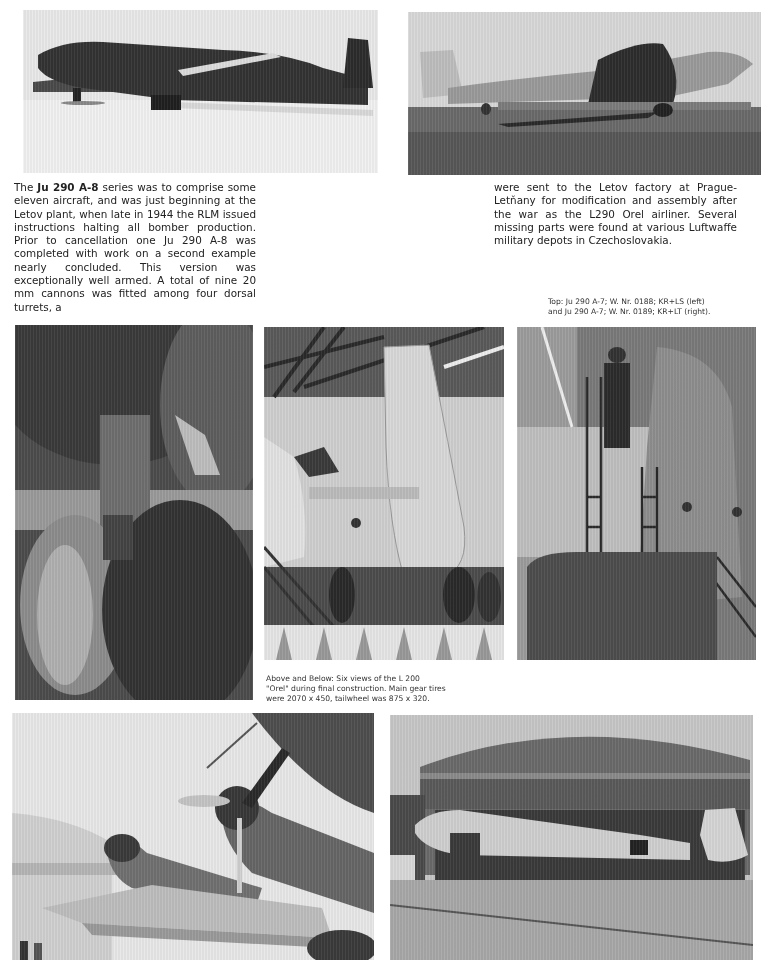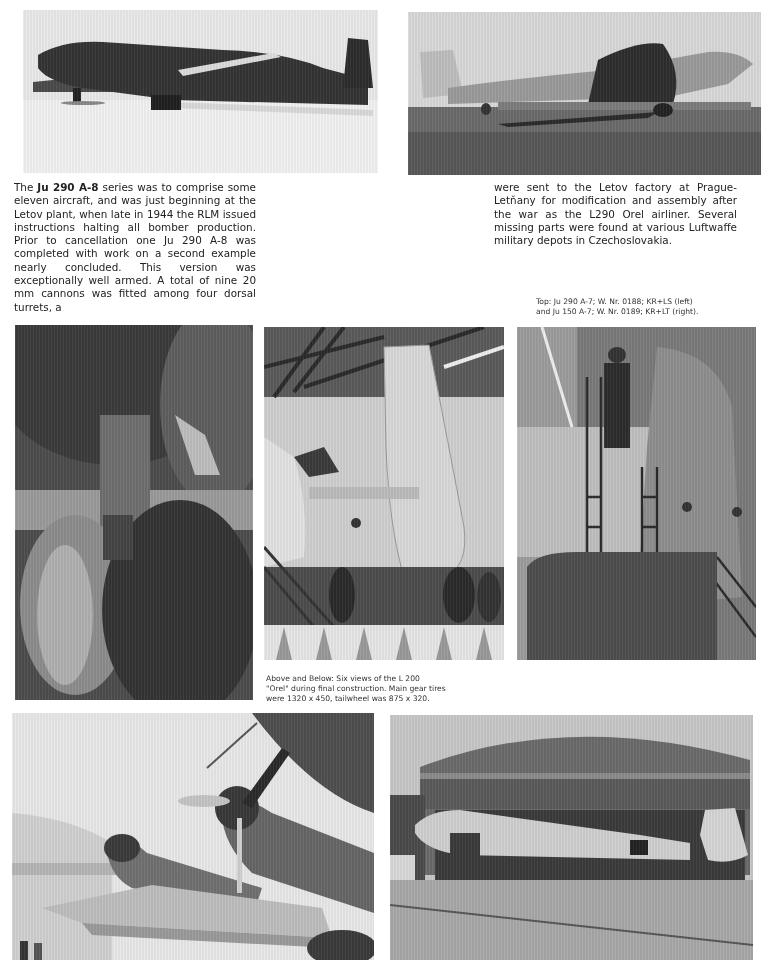--- a/index.html
+++ b/index.html
@@ -81,23 +81,23 @@
   <p><span>The </span><b>Ju 290 A-8</b><span> series was to comprise some eleven aircraft, and was just beginning at the Letov plant, when late in 1944 the RLM issued instructions halting all bomber production. Prior to cancellation one Ju 290 A-8 was completed with work on a second example nearly concluded. This version was exceptionally well armed. A total of nine 20 mm cannons was fitted among four dorsal turrets, a</span></p>
 </div>
 
 <div class="body-text" style="left:274px; top:181px; width:230px;">
 </div>
 
 <div class="body-text" style="left:494px; top:181px; width:243px;">
   <p>were sent to the Letov factory at Prague-Letňany for modification and assembly after the war as the L290 Orel airliner. Several missing parts were found at various Luftwaffe military depots in Czechoslovakia.</p>
 </div>
 
-<div class="caption" style="left:536px; top:297px; width:210px;">
+<div class="caption" style="left:548px; top:297px; width:210px;">
   <div>Top: Ju 290 A-7; W. Nr. 0188; KR+LS (left)</div>
-  <div>and Ju 150 A-7; W. Nr. 0189; KR+LT (right).</div>
+  <div>and Ju 290 A-7; W. Nr. 0189; KR+LT (right).</div>
 </div>
 
 <div class="photo" style="left:15px; top:325px; width:238px; height:375px;">
   <svg viewBox="0 0 238 375" preserveAspectRatio="none">
     <rect width="238" height="375" fill="#4c4c4c"></rect>
     <ellipse cx="100" cy="50" rx="120" ry="90" fill="#3a3a3a"></ellipse>
     <ellipse cx="200" cy="80" rx="55" ry="100" fill="#5e5e5e"></ellipse>
     <rect x="0" y="165" width="238" height="40" fill="#9a9a9a"></rect>
     <rect x="85" y="90" width="50" height="190" fill="#6e6e6e"></rect>
     <polygon points="160,90 190,110 205,150 180,150" fill="#bdbdbd"></polygon>
@@ -177,21 +177,21 @@
     <path d="M10,240 Q20,225 60,225 L200,225 L200,333 L10,333 Z" fill="#4d4d4d"></path>
     <circle cx="170" cy="180" r="5" fill="#333"></circle>
     <circle cx="220" cy="185" r="5" fill="#333"></circle>
   </svg>
   <div class="scan"></div>
 </div>
 
 <div class="caption" style="left:266px; top:674px; width:240px;">
   <div>Above and Below: Six views of the L 200</div>
   <div>"Orel" during final construction. Main gear tires</div>
-  <div>were 1320 x 450, tailwheel was 875 x 320.</div>
+  <div>were 2070 x 450, tailwheel was 875 x 320.</div>
 </div>
 
 <div class="photo" style="left:12px; top:713px; width:362px; height:247px;">
   <svg viewBox="0 0 362 247" preserveAspectRatio="none">
     <rect width="362" height="247" fill="#e8e8e8"></rect>
 
     <path d="M0,100 Q60,105 100,130 L100,247 L0,247 Z" fill="#d0d0d0"></path>
     <rect x="0" y="150" width="110" height="12" fill="#b5b5b5"></rect>
 
     <path d="M240,0 L362,0 L362,100 Q300,80 240,0 Z" fill="#4e4e4e"></path>

